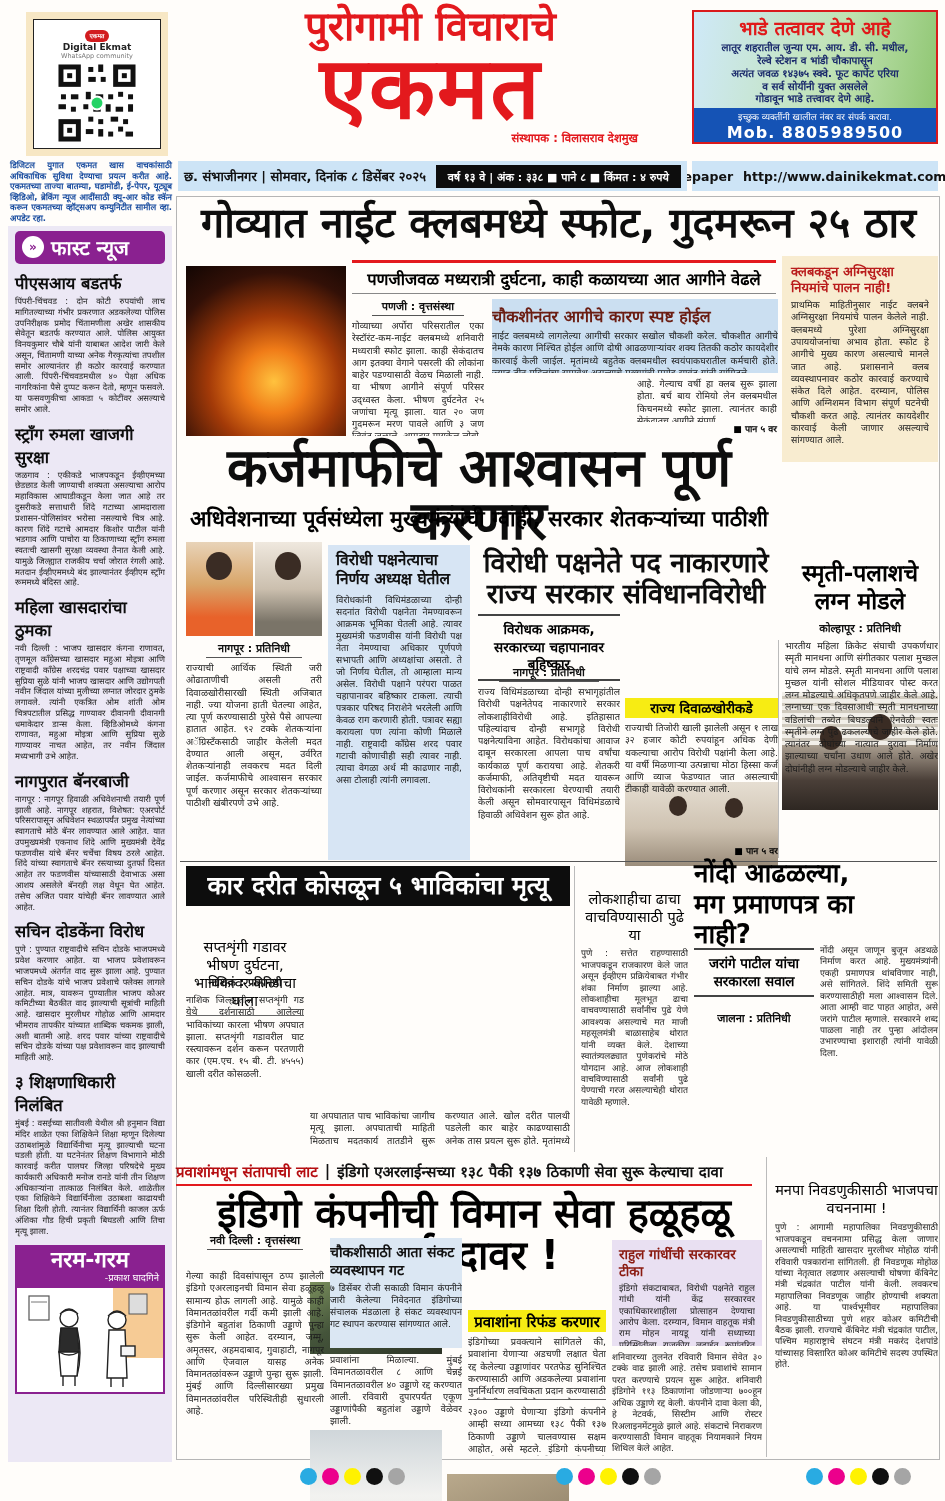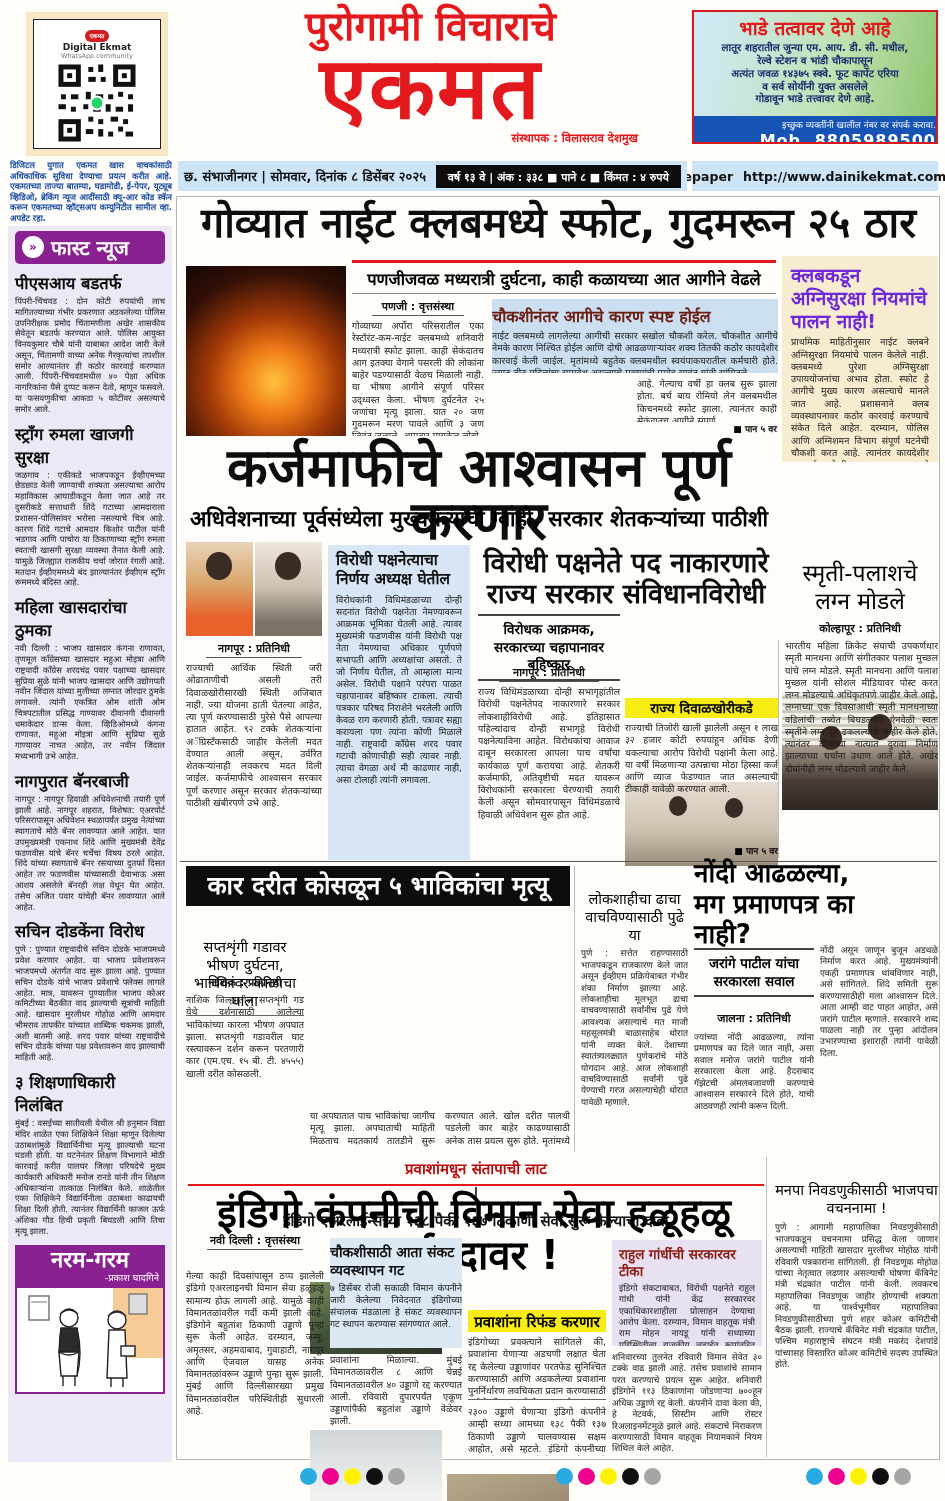--- a/index.html
+++ b/index.html
@@ -19,47 +19,47 @@
   .dbox{background:#f7e7c4;padding:7px;}
   .dcard{background:#fff;border:1px solid #222;height:100%;padding:3px;text-align:center;}
   .dbrand{font-size:9px;font-weight:bold;color:#222;}
   .dcomm{font-size:6.5px;color:#777;}
   .minilogo{display:inline-block;background:#d21c1f;color:#fff;font-size:6px;font-weight:bold;border-radius:6px;padding:2px 5px;}
   .dnote{font-size:8.4px;line-height:1.25;font-weight:bold;color:#1d4fa0;text-align:justify;}
   
   .adbox{border:2px solid #d91a1c;background:linear-gradient(100deg,#cfe9f8 0%,#bfe2b0 60%,#8cc46e 100%);text-align:center;overflow:hidden;}
   .adtitle{font-size:19px;font-weight:800;color:#e01a1a;padding-top:3px;}
   .adline{font-size:10.3px;font-weight:bold;color:#1a2a6b;line-height:1.25;}
-  .adband{background:#1553b5;color:#fff;margin-top:11px;padding:2px 0 3px;text-align:right;}
+  .adband{background:#1553b5;color:#fff;margin-top:3px;padding:2px 0 3px;}
   .adcontact{font-size:9px;}
   .adphone{font-size:16px;font-weight:800;letter-spacing:1px;}
   .epband{background:#cde4f6;display:flex;align-items:center;justify-content:center;gap:5px;font-size:12.5px;font-weight:bold;color:#111;}
   .epdot{width:11px;height:11px;border-radius:50%;background:#e3191d;display:inline-block;}
   
   .dateline{background:#cde4f6;display:flex;align-items:center;padding:0 6px;}
   .dl-place{font-size:13px;font-weight:800;color:#111;}
   .dl-issue{margin-left:auto;background:#0d0d0d;color:#fff;font-size:11px;font-weight:bold;padding:4px 12px;}
   
   .frame{border:1px solid #b5b5b5;}
   
   .h-lead{font-size:41px;font-weight:800;color:#0d0d0d;line-height:1.05;}
   .h-mega{font-size:53px;font-weight:800;color:#0d0d0d;line-height:1.0;}
   .h-sub-red{border-top:3px solid #e3191d;border-bottom:1px solid #888;font-size:16.5px;font-weight:800;padding:4px 0 3px;}
   .byline{font-size:11px;font-weight:800;color:#111;}
   .byrule{width:70%;margin:2px auto 0;border-bottom:1px solid #555;}
   .bluebox{background:#cbdff1;padding:6px 0;overflow:hidden;}
   .bluebox h4{margin:0 0 3px;font-size:16px;color:#6b1d12;}
   .creambox{background:#f8ecd0;padding:8px 9px;overflow:hidden;}
-  .creambox h4{margin:0 0 4px;font-size:19px;color:#6d28d9;line-height:1.2;}
+  .creambox h4{margin:0 0 4px;font-size:13px;color:#b91c1c;line-height:1.2;}
   .bluebox2{background:#d7e5f4;padding:6px 8px;overflow:hidden;}
   .bluebox2 h4{margin:0 0 4px;font-size:15.5px;color:#111;line-height:1.25;}
   .h-med{font-size:27px;font-weight:800;line-height:1.15;color:#0d0d0d;}
   .h-sub-box{border-top:2px solid #444;border-bottom:2px solid #444;font-size:13.5px;font-weight:800;padding:5px 2px;line-height:1.3;}
   .ycap{background:#f7ec13;font-size:13.5px;font-weight:800;line-height:20px;}
-  .h-smriti{font-size:23px;font-weight:400;line-height:1.2;}
+  .h-smriti{font-size:23px;font-weight:700;line-height:1.2;}
   .blackbanner{background:#0d0d0d;color:#fff;font-size:25px;font-weight:800;line-height:40px;}
   .h-small{font-size:14.5px;font-weight:400;line-height:1.25;margin-top:24px;}
   .h-nondi{font-size:26px;font-weight:800;line-height:1.18;}
   .redstrip{border-bottom:2px solid #e3191d;display:flex;align-items:center;gap:7px;}
   .flag{color:#b50d10;font-size:15px;font-weight:800;}
   .claim{color:#111;font-size:15px;font-weight:800;}
   .h-indigo{font-size:40px;font-weight:800;line-height:1.05;}
   .lavbox{background:#e9e0f2;padding:6px 7px;overflow:hidden;}
   .lavbox h4{margin:0 0 3px;font-size:13.5px;color:#8a1a10;line-height:1.25;}
   .ytitle{display:inline-block;background:#f7ec13;font-size:15px;font-weight:800;padding:1px 6px;}
@@ -270,24 +270,23 @@
 
   <div class="abs vline" style="left:574px;top:866px;width:114px;height:286px;padding-left:6px;">
     <div class="h-small ctr">लोकशाहीचा ढाचा वाचविण्यासाठी पुढे या</div>
     <div class="body-sm just" style="margin-top:4px;height:240px;">पुणे : सत्तेत राहण्यासाठी भाजपकडून राजकारण केले जात असून ईव्हीएम प्रक्रियेबाबत गंभीर शंका निर्माण झाल्या आहे. लोकशाहीचा मूलभूत ढाचा वाचवण्यासाठी सर्वांनीच पुढे येणे आवश्यक असल्याचे मत माजी महसूलमंत्री बाळासाहेब थोरात यांनी व्यक्त केले. देशाच्या स्वातंत्र्यलढ्यात पुणेकरांचे मोठे योगदान आहे. आज लोकशाही वाचविण्यासाठी सर्वांनी पुढे येण्याची गरज असल्याचेही थोरात यावेळी म्हणाले.</div>
   </div>
 
   <div class="abs h-nondi" style="left:694px;top:858px;width:172px;">नोंदी आढळल्या, मग प्रमाणपत्र का नाही?</div>
 
   <div class="abs h-sub-box ctr" style="left:694px;top:948px;width:120px;">जरांगे पाटील यांचा सरकारला सवाल</div>
   <div class="abs byline ctr" style="left:694px;top:1010px;width:120px;">जालना : प्रतिनिधी</div>
-  <div class="abs body-sm just" style="left:694px;top:1032px;width:120px;height:120px;">ज्यांच्या नोंदी आढळल्या, त्यांना प्रमाणपत्र का दिले जात नाही, असा सवाल मनोज जरांगे पाटील यांनी सरकारला केला आहे. हैदराबाद गॅझेटची अंमलबजावणी करण्याचे आश्वासन सरकारने दिले होते, याची आठवणही त्यांनी करून दिली.</div>
   <div class="abs body-sm just" style="left:820px;top:945px;width:118px;height:207px;">नोंदी असून जाणून बुजून अडथळे निर्माण करत आहे. मुख्यमंत्र्यांनी एकही प्रमाणपत्र थांबविणार नाही, असे सांगितले. शिंदे समिती सुरू करण्यासाठीही मला आश्वासन दिले. आता आम्ही वाट पाहत आहोत, असे जरांगे पाटील म्हणाले. सरकारने शब्द पाळला नाही तर पुन्हा आंदोलन उभारण्याचा इशाराही त्यांनी यावेळी दिला.</div>
 
-  <div class="abs redstrip" style="left:188px;top:1158px;width:576px;height:28px;flex-direction:column;">
+  <div class="abs redstrip" style="left:176px;top:1158px;width:576px;height:28px;">
     <span class="flag">प्रवाशांमधून संतापाची लाट</span>
     <span class="claim">|</span>
     <span class="claim">इंडिगो एअरलाईन्सच्या १३८ पैकी १३७ ठिकाणी सेवा सुरू केल्याचा दावा</span>
   </div>
   <div class="abs h-indigo ctr" style="left:186px;top:1192px;width:576px;">इंडिगो कंपनीची विमान सेवा हळूहळू पूर्वपदावर !</div>
   <div class="abs" style="left:186px;top:1232px;width:138px;">
     <div class="byline ctr">नवी दिल्ली : वृत्तसंस्था</div>
       <div class="byrule"></div>
   </div>
   <div class="abs body-txt just" style="left:186px;top:1270px;width:138px;height:184px;">गेल्या काही दिवसांपासून ठप्प झालेली इंडिगो एअरलाइनची विमान सेवा हळूहळू सामान्य होऊ लागली आहे. यामुळे काही विमानतळांवरील गर्दी कमी झाली आहे. इंडिगोने बहुतांश ठिकाणी उड्डाणे पुन्हा सुरू केली आहेत. दरम्यान, जम्मू, अमृतसर, अहमदाबाद, गुवाहाटी, नागपूर आणि ऐजवाल यासह अनेक विमानतळांवरून उड्डाणे पुन्हा सुरू झाली. मुंबई आणि दिल्लीसारख्या प्रमुख विमानतळांवरील परिस्थितीही सुधारली आहे.</div>

